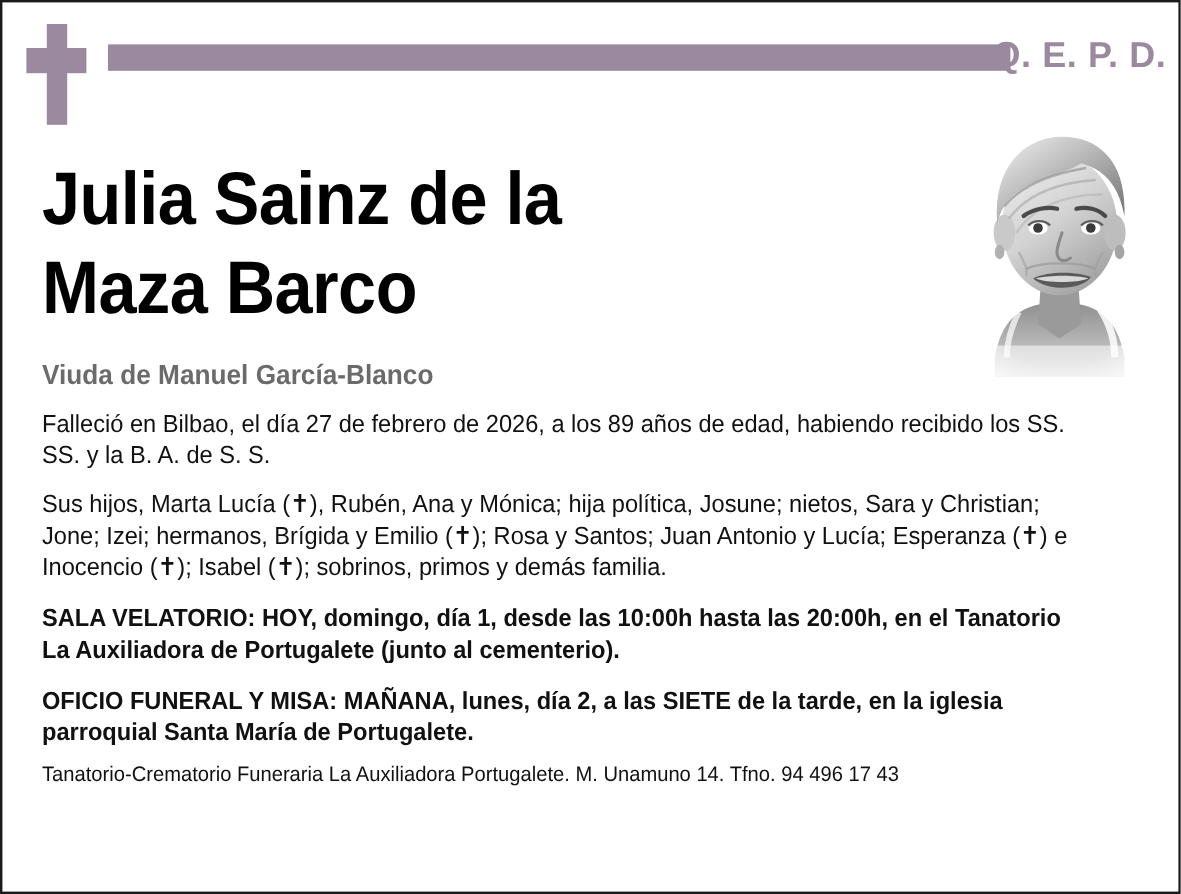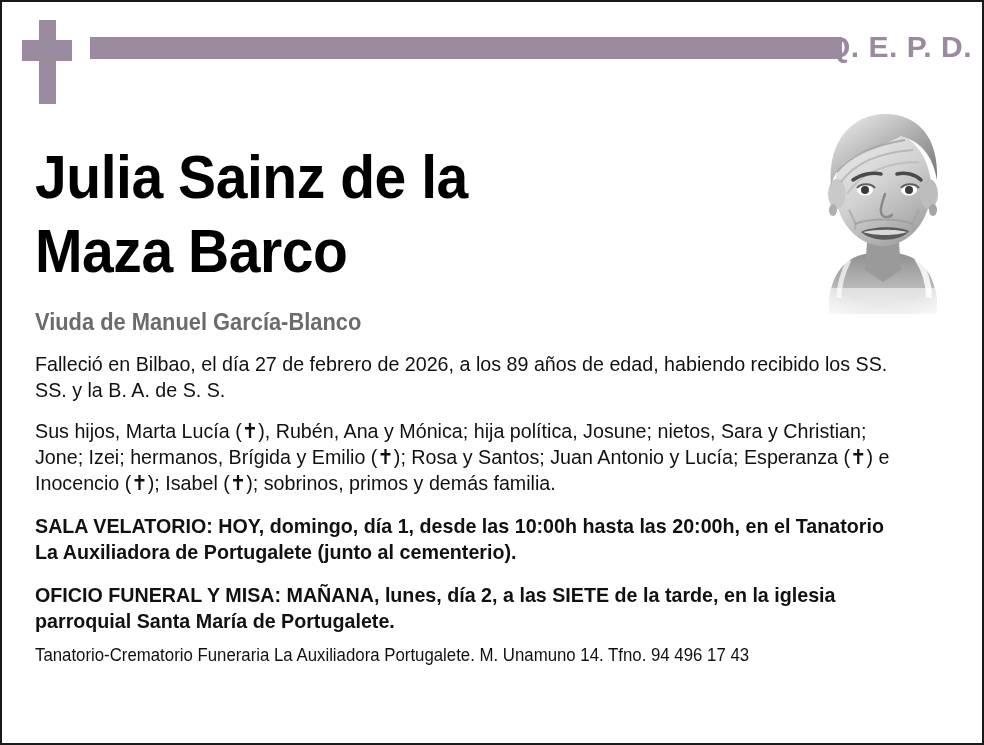--- a/index.html
+++ b/index.html
@@ -80,21 +80,21 @@
     width: 172px;
     height: 212px;
     overflow: hidden;
   }
   .portrait svg { display: block; }
 
   
   .content {
     position: absolute;
     left: 33px;
-    top: 138px;
+    top: 128px;
     width: 910px;
   }
   .deceased-name {
     font-size: 62px;
     line-height: 74px;
     font-weight: bold;
     color: #000000;
     letter-spacing: -0.5px;
     margin: 0;
     width: 620px;

